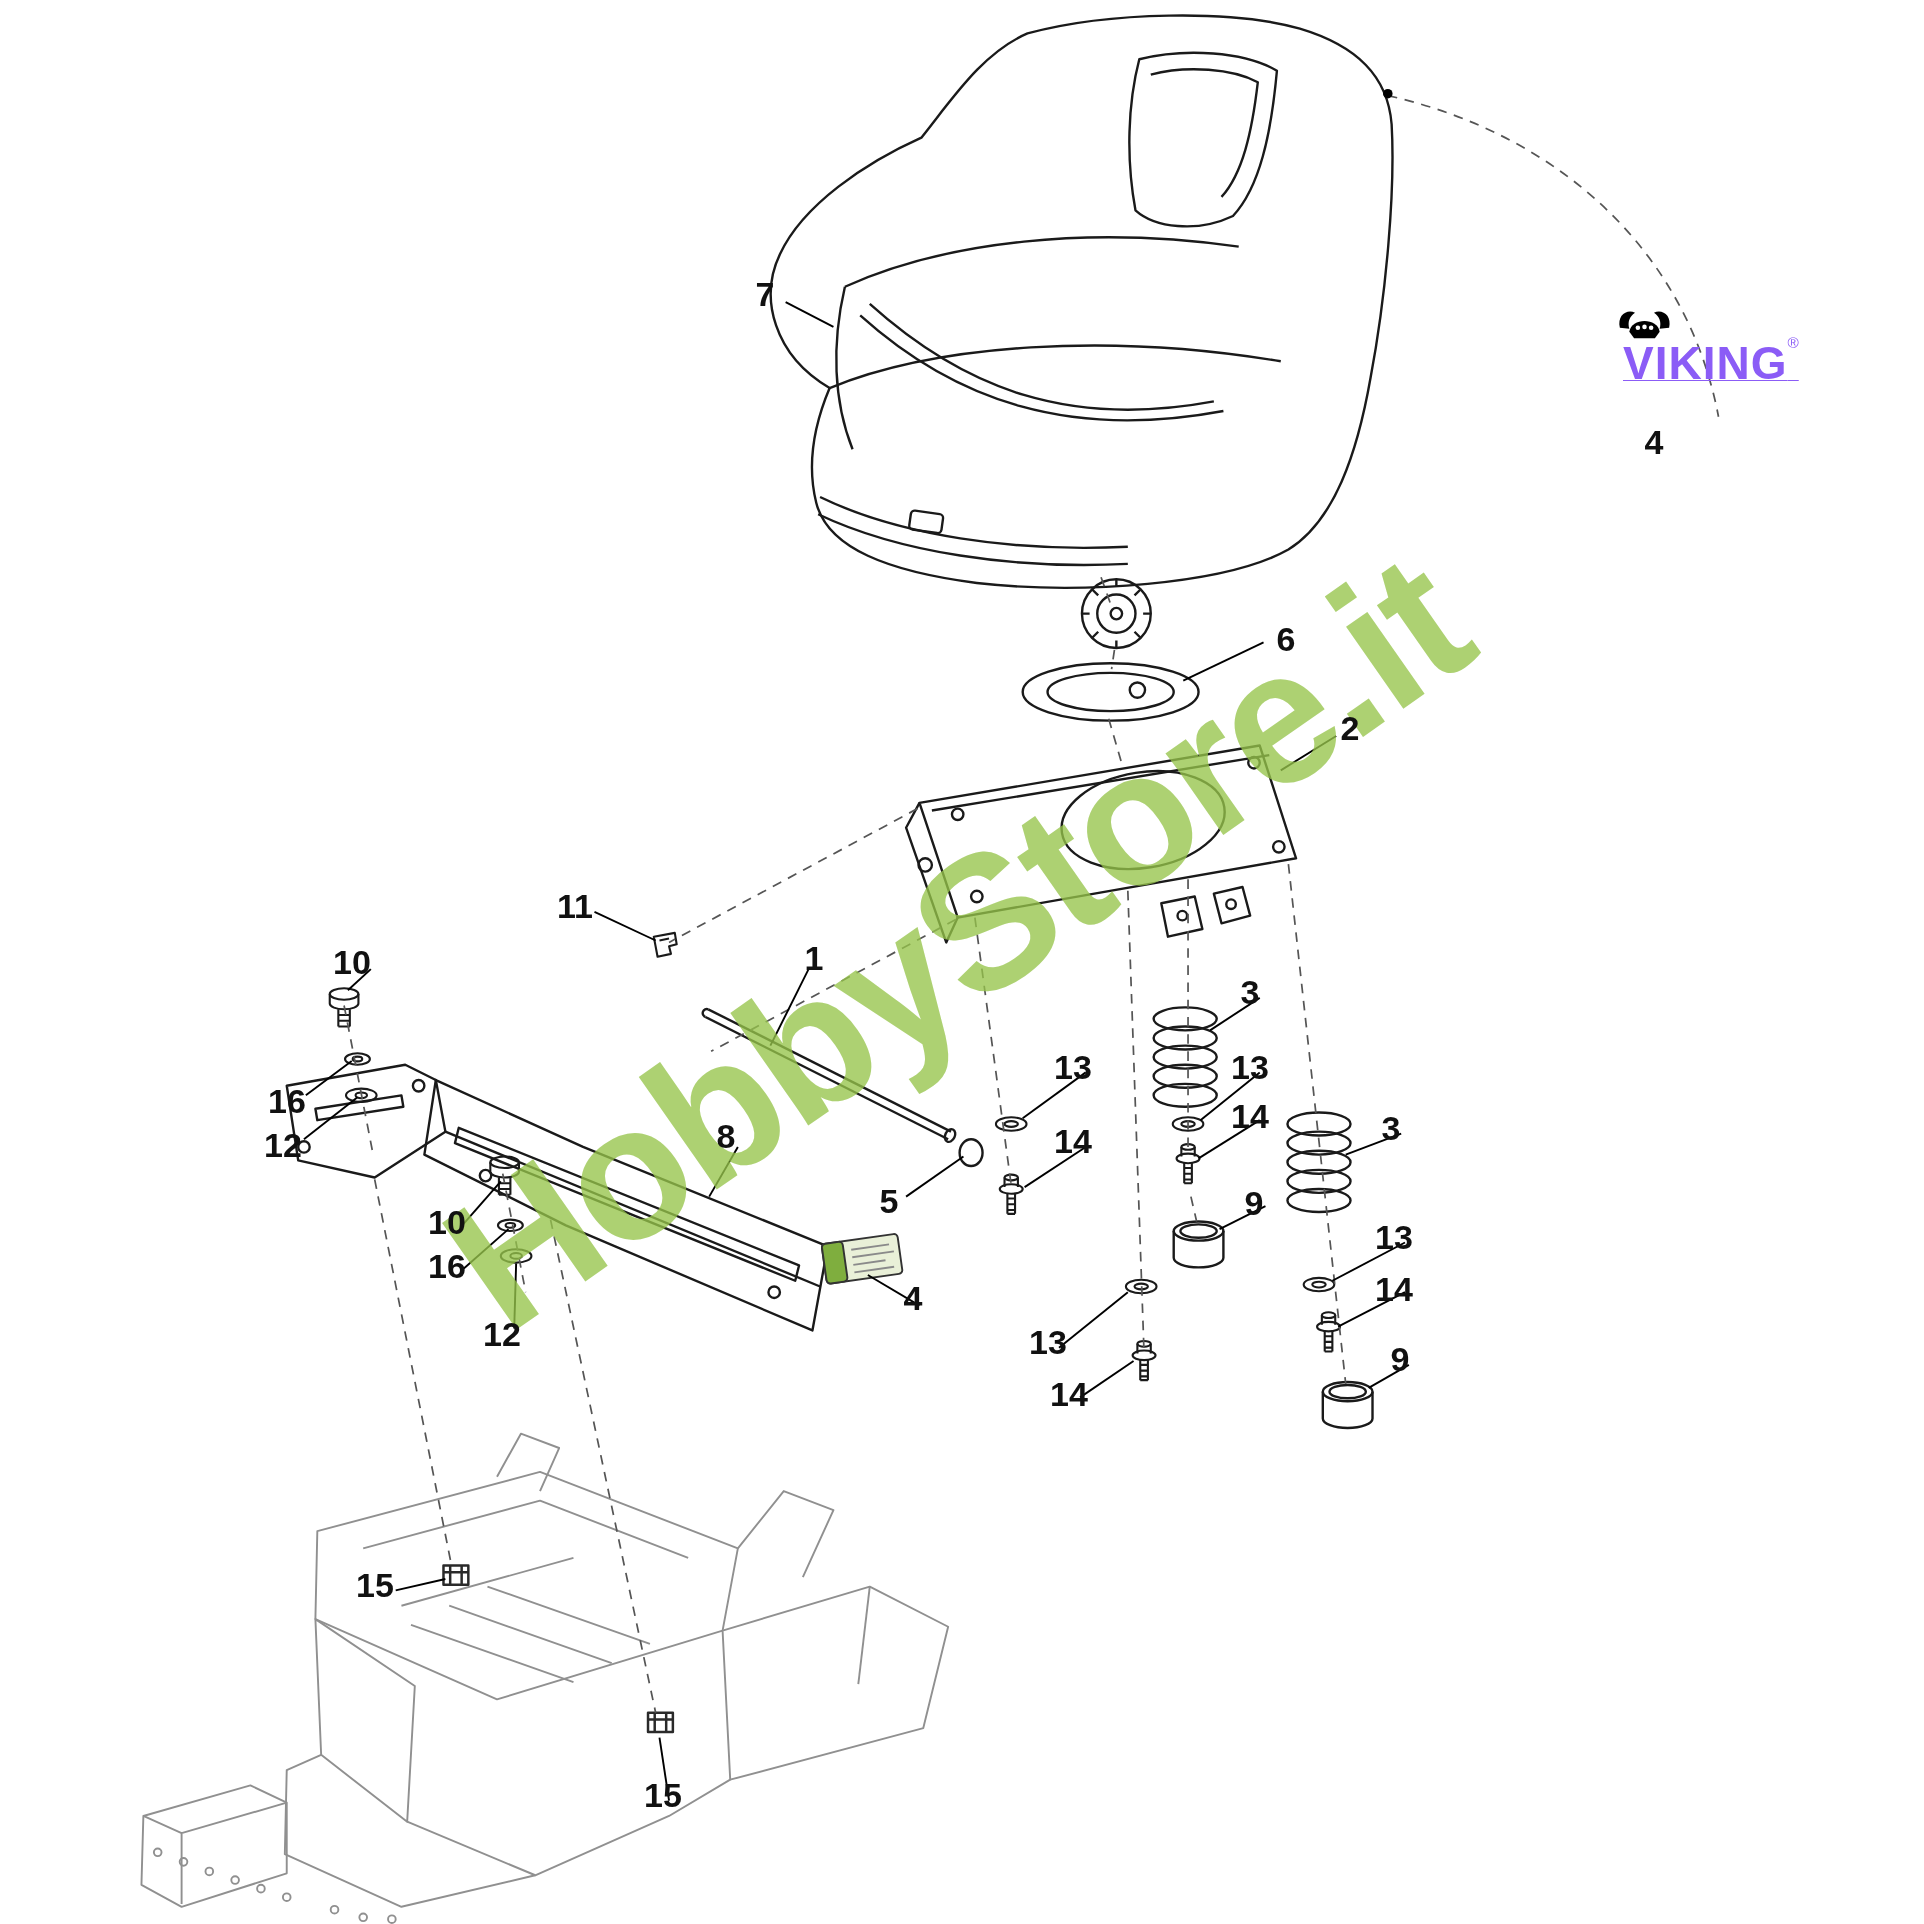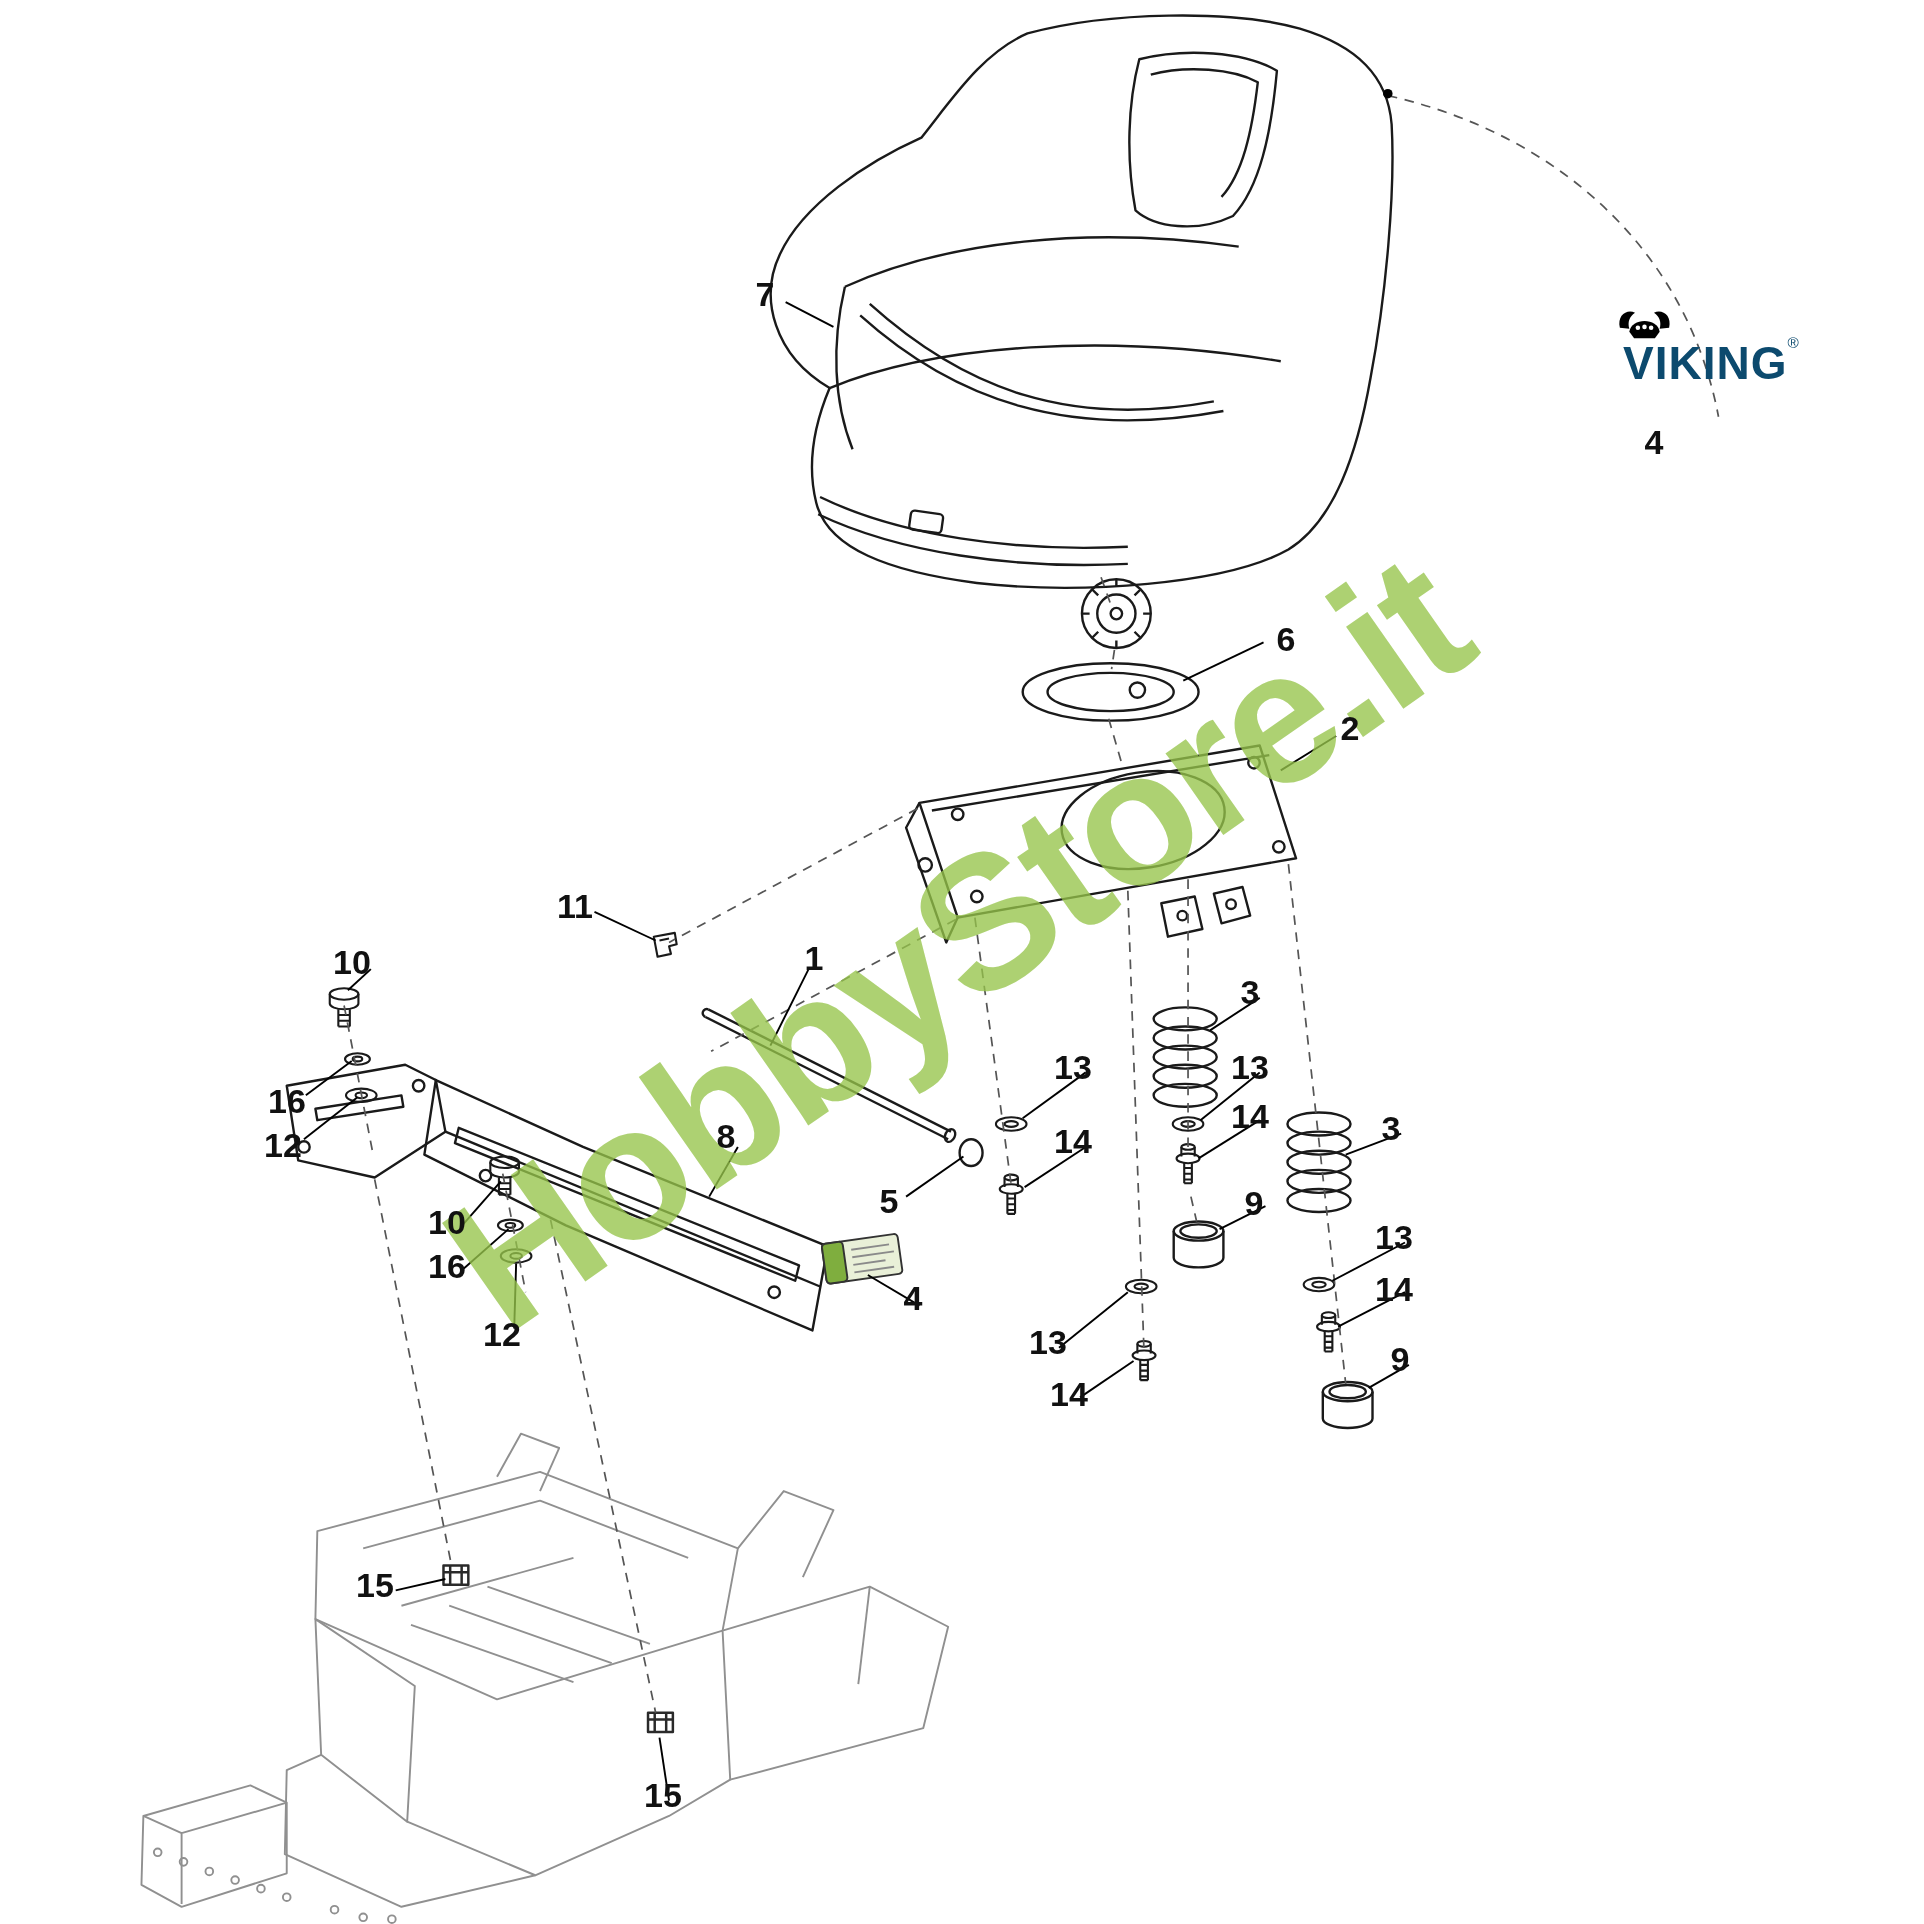--- a/index.html
+++ b/index.html
@@ -5,21 +5,21 @@
   html,body{margin:0;padding:0;background:#fff;}
   .canvas{position:relative;width:1924px;height:1924px;background:#ffffff;overflow:hidden;
           font-family:"Liberation Sans", sans-serif;}
   .canvas svg.art{position:absolute;left:0;top:0;z-index:1;}
   .watermark{position:absolute;left:956px;top:942px;z-index:5;
              transform:translate(-50%,-50%) rotate(-35deg);
              font-size:189px;font-weight:bold;letter-spacing:-3.8px;white-space:nowrap;
              color:rgba(150,196,74,0.78);pointer-events:none;}
   .callout{position:absolute;z-index:6;transform:translate(-50%,-50%);
            font-size:34px;font-weight:bold;color:#111;}
-  .logo{position:absolute;left:1623px;top:336px;z-index:6;color:#0c4a6e;}
+  .logo{position:absolute;left:1623px;top:336px;z-index:6;color:#8b5cf6;text-decoration:underline;}
   .logo .helmet{position:absolute;left:-7.6px;top:-29px;}
   .logo .logo-text{font-size:46px;font-weight:bold;letter-spacing:1px;font-style:normal;}
   .logo sup{font-size:15.3px;vertical-align:top;position:relative;top:-1.9px;}
 </style>
 </head>
 <body>
 
 <div class="canvas">
 
   <svg class="art" width="1924" height="1924" viewBox="0 0 2013 2013">

